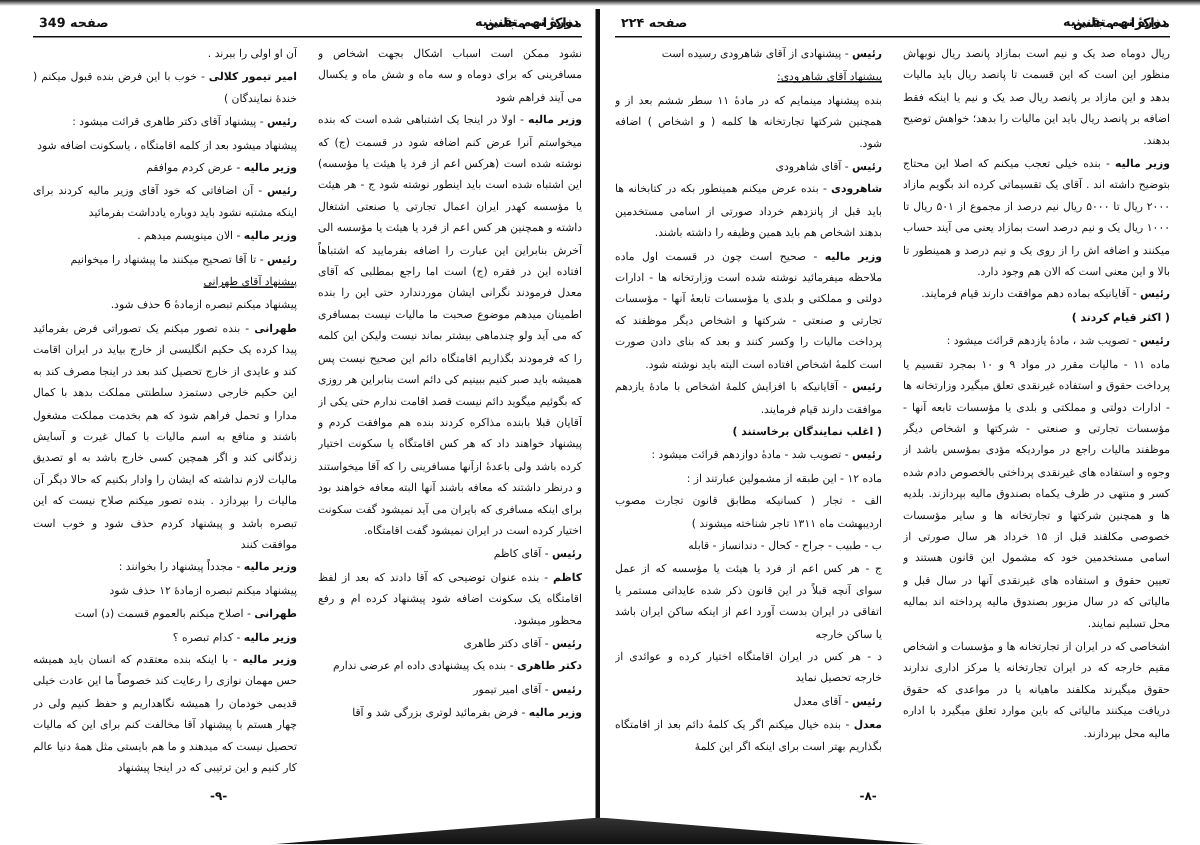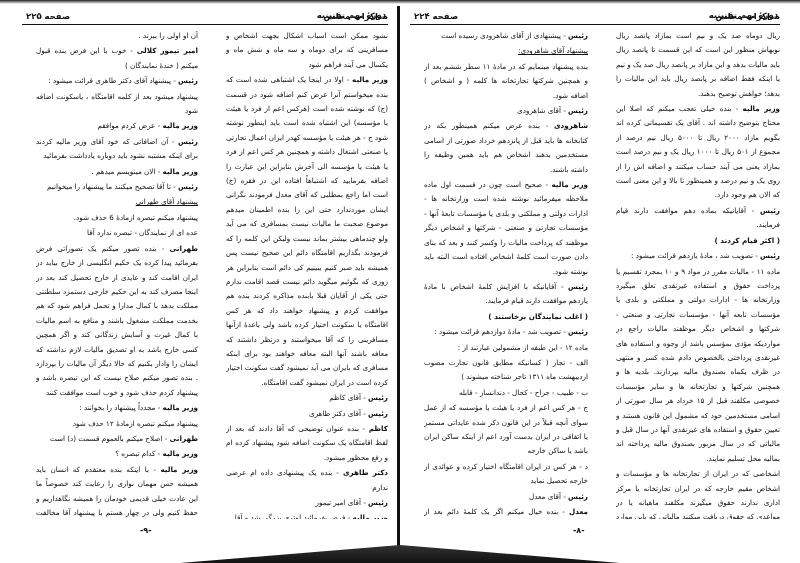--- a/index.html
+++ b/index.html
@@ -6,21 +6,21 @@
   body{width:800px;height:563px;background:#ffffff;position:relative;overflow:hidden;font-family:"DejaVu Sans",sans-serif;color:#111;}
   .topbar{position:absolute;left:0;top:0;width:800px;height:4px;background:linear-gradient(#222,#fff);}
   .page{position:absolute;top:10px;height:510px;}
   .page.left{left:22px;width:366px;}
   .page.right{left:410px;width:370px;}
   .hdr{position:relative;height:14px;border-bottom:1.5px solid #111;direction:rtl;font-size:8.5px;font-weight:bold;}
   .hdr .vol{position:absolute;right:2px;top:0;}
   .hdr .title{position:absolute;left:0;right:0;top:1px;text-align:right;}
   .hdr .pg{position:absolute;left:4px;top:1px;}
   .cols{display:flex;flex-direction:row-reverse;gap:14px;margin-top:4px;}
-  .col{flex:1;direction:rtl;text-align:justify;font-size:7.2px;line-height:14.4px;overflow:hidden;height:490px;margin-left:14px;}
+  .col{flex:1;direction:rtl;text-align:justify;font-size:7.2px;line-height:14.4px;overflow:hidden;height:490px;}
   .col p{margin:0 0 1px 0;}
   .spk{font-weight:bold;}
   .ctr{text-align:right;font-weight:bold;}
   .ul{text-decoration:underline;}
   .folio{position:absolute;font-size:8px;font-weight:bold;}
   .spine{position:absolute;left:397px;top:6px;width:3px;height:540px;background:#111;}
   .bottomshadow{position:absolute;left:180px;top:545px;width:440px;height:18px;background:linear-gradient(to bottom,#333,#111);clip-path:polygon(0 100%,50% 0,100% 100%);}
 </style>
 </head>
 <body>
@@ -64,45 +64,44 @@
   </div>
 </div>
 <div class="folio" style="left:573px;top:526px;">-۸-</div>
 
 <div class="spine"></div>
 
 <div class="page left">
   <div class="hdr">
     <span class="vol">دورهٔ نهم تقنینیه</span>
     <span class="title">مذاکرات مجلس</span>
-    <span class="pg">صفحه ۲۲۵</span>
+    <span class="pg">صفحه 349</span>
   </div>
   <div class="cols">
     <div class="col" id="lp-c0">
         <p><span>نشود ممکن است اسباب اشکال بجهت اشخاص و مسافرینی که برای دوماه و سه ماه و شش ماه و یکسال می آیند فراهم شود</span></p>
         <p><span class="spk">وزیر مالیه</span> - <span>اولا در اینجا یک اشتباهی شده است که بنده میخواستم آنرا عرض کنم اضافه شود در قسمت (ج) که نوشته شده است (هرکس اعم از فرد یا هیئت یا مؤسسه) این اشتباه شده است باید اینطور نوشته شود ج - هر هیئت یا مؤسسه کهدر ایران اعمال تجارتی یا صنعتی اشتغال داشته و همچنین هر کس اعم از فرد یا هیئت یا مؤسسه الی آخرش بنابراین این عبارت را اضافه بفرمایید که اشتباهاً افتاده این در فقره (ج) است اما راجع بمطلبی که آقای معدل فرمودند نگرانی ایشان موردندارد حتی این را بنده اطمینان میدهم موضوع صحبت ما مالیات نیست بمسافری که می آید ولو چندماهی بیشتر بماند نیست ولیکن این کلمه را که فرمودند بگذاریم اقامتگاه دائم این صحیح نیست پس همیشه باید صبر کنیم ببینیم کی دائم است بنابراین هر روزی که بگوئیم میگوید دائم نیست قصد اقامت ندارم حتی یکی از آقایان قبلا بابنده مذاکره کردند بنده هم موافقت کردم و پیشنهاد خواهند داد که هر کس اقامتگاه یا سکونت اختیار کرده باشد ولی باعدهٔ ازآنها مسافرینی را که آقا میخواستند و درنظر داشتند که معافه باشند آنها البته معافه خواهند بود برای اینکه مسافری که بایران می آید نمیشود گفت سکونت اختیار کرده است در ایران نمیشود گفت اقامتگاه.</span></p>
         <p><span class="spk">رئیس</span> - <span>آقای کاظم</span></p>
+        <p><span class="spk">کاظم</span> - <span>بنده عنوان توضیحی که آقا دادند که بعد از لفظ اقامتگاه یک سکونت اضافه شود پیشنهاد کرده ام و رفع محظور میشود.</span></p>
         <p><span class="spk">رئیس</span> - <span>آقای دکتر طاهری</span></p>
-        <p><span class="spk">کاظم</span> - <span>بنده عنوان توضیحی که آقا دادند که بعد از لفظ اقامتگاه یک سکونت اضافه شود پیشنهاد کرده ام و رفع محظور میشود.</span></p>
         <p><span class="spk">دکتر طاهری</span> - <span>بنده یک پیشنهادی داده ام عرضی ندارم</span></p>
         <p><span class="spk">رئیس</span> - <span>آقای امیر تیمور</span></p>
         <p><span class="spk">وزیر مالیه</span> - <span>فرض بفرمائید لوتری بزرگی شد و آقا</span></p>
       </div>
     <div class="col" id="lp-c1">
         <p><span>آن او اولی را ببرند .</span></p>
         <p><span class="spk">امیر تیمور کلالی</span> - <span>خوب با این فرض بنده قبول میکنم ( خندهٔ نمایندگان )</span></p>
         <p><span class="spk">رئیس</span> - <span>پیشنهاد آقای دکتر طاهری قرائت میشود :</span></p>
         <p><span>پیشنهاد میشود بعد از کلمه اقامتگاه ، یاسکونت اضافه شود</span></p>
         <p><span class="spk">وزیر مالیه</span> - <span>عرض کردم موافقم</span></p>
         <p><span class="spk">رئیس</span> - <span>آن اضافاتی که خود آقای وزیر مالیه کردند برای اینکه مشتبه نشود باید دوباره یادداشت بفرمائید</span></p>
         <p><span class="spk">وزیر مالیه</span> - <span>الان مینویسم میدهم .</span></p>
         <p><span class="spk">رئیس</span> - <span>تا آقا تصحیح میکنند ما پیشنهاد را میخوانیم</span></p>
         <p><span class="ul">پیشنهاد آقای طهرانی</span></p>
         <p><span>پیشنهاد میکنم تبصره ازمادهٔ 6 حذف شود.</span></p>
-        <p><span>عده ای از نمایندگان - تبصره ندارد آقا</span></p>
         <p><span class="spk">طهرانی</span> - <span>بنده تصور میکنم یک تصوراتی فرض بفرمائید پیدا کرده یک حکیم انگلیسی از خارج بیاید در ایران اقامت کند و عایدی از خارج تحصیل کند بعد در اینجا مصرف کند به این حکیم خارجی دستمزد سلطنتی مملکت بدهد با کمال مدارا و تحمل فراهم شود که هم بخدمت مملکت مشغول باشند و منافع به اسم مالیات با کمال غیرت و آسایش زندگانی کند و اگر همچین کسی خارج باشد به او تصدیق مالیات لازم نداشته که ایشان را وادار بکنیم که حالا دیگر آن مالیات را بپردازد . بنده تصور میکنم صلاح نیست که این تبصره باشد و پیشنهاد کردم حذف شود و خوب است موافقت کنند</span></p>
         <p><span class="spk">وزیر مالیه</span> - <span>مجدداً پیشنهاد را بخوانند :</span></p>
         <p><span>پیشنهاد میکنم تبصره ازمادهٔ ۱۲ حذف شود</span></p>
         <p><span class="spk">طهرانی</span> - <span>اصلاح میکنم بالعموم قسمت (د) است</span></p>
         <p><span class="spk">وزیر مالیه</span> - <span>کدام تبصره ؟</span></p>
         <p><span class="spk">وزیر مالیه</span> - <span>با اینکه بنده معتقدم که انسان باید همیشه حس مهمان نوازی را رعایت کند خصوصاً ما این عادت خیلی قدیمی خودمان را همیشه نگاهداریم و حفظ کنیم ولی در چهار هستم با پیشنهاد آقا مخالفت کنم برای این که مالیات تحصیل نیست که میدهند و ما هم بایستی مثل همهٔ دنیا عالم کار کنیم و این ترتیبی که در اینجا پیشنهاد</span></p>
       </div>
   </div>
 </div>
 <div class="folio" style="left:140px;top:526px;">-۹-</div>

